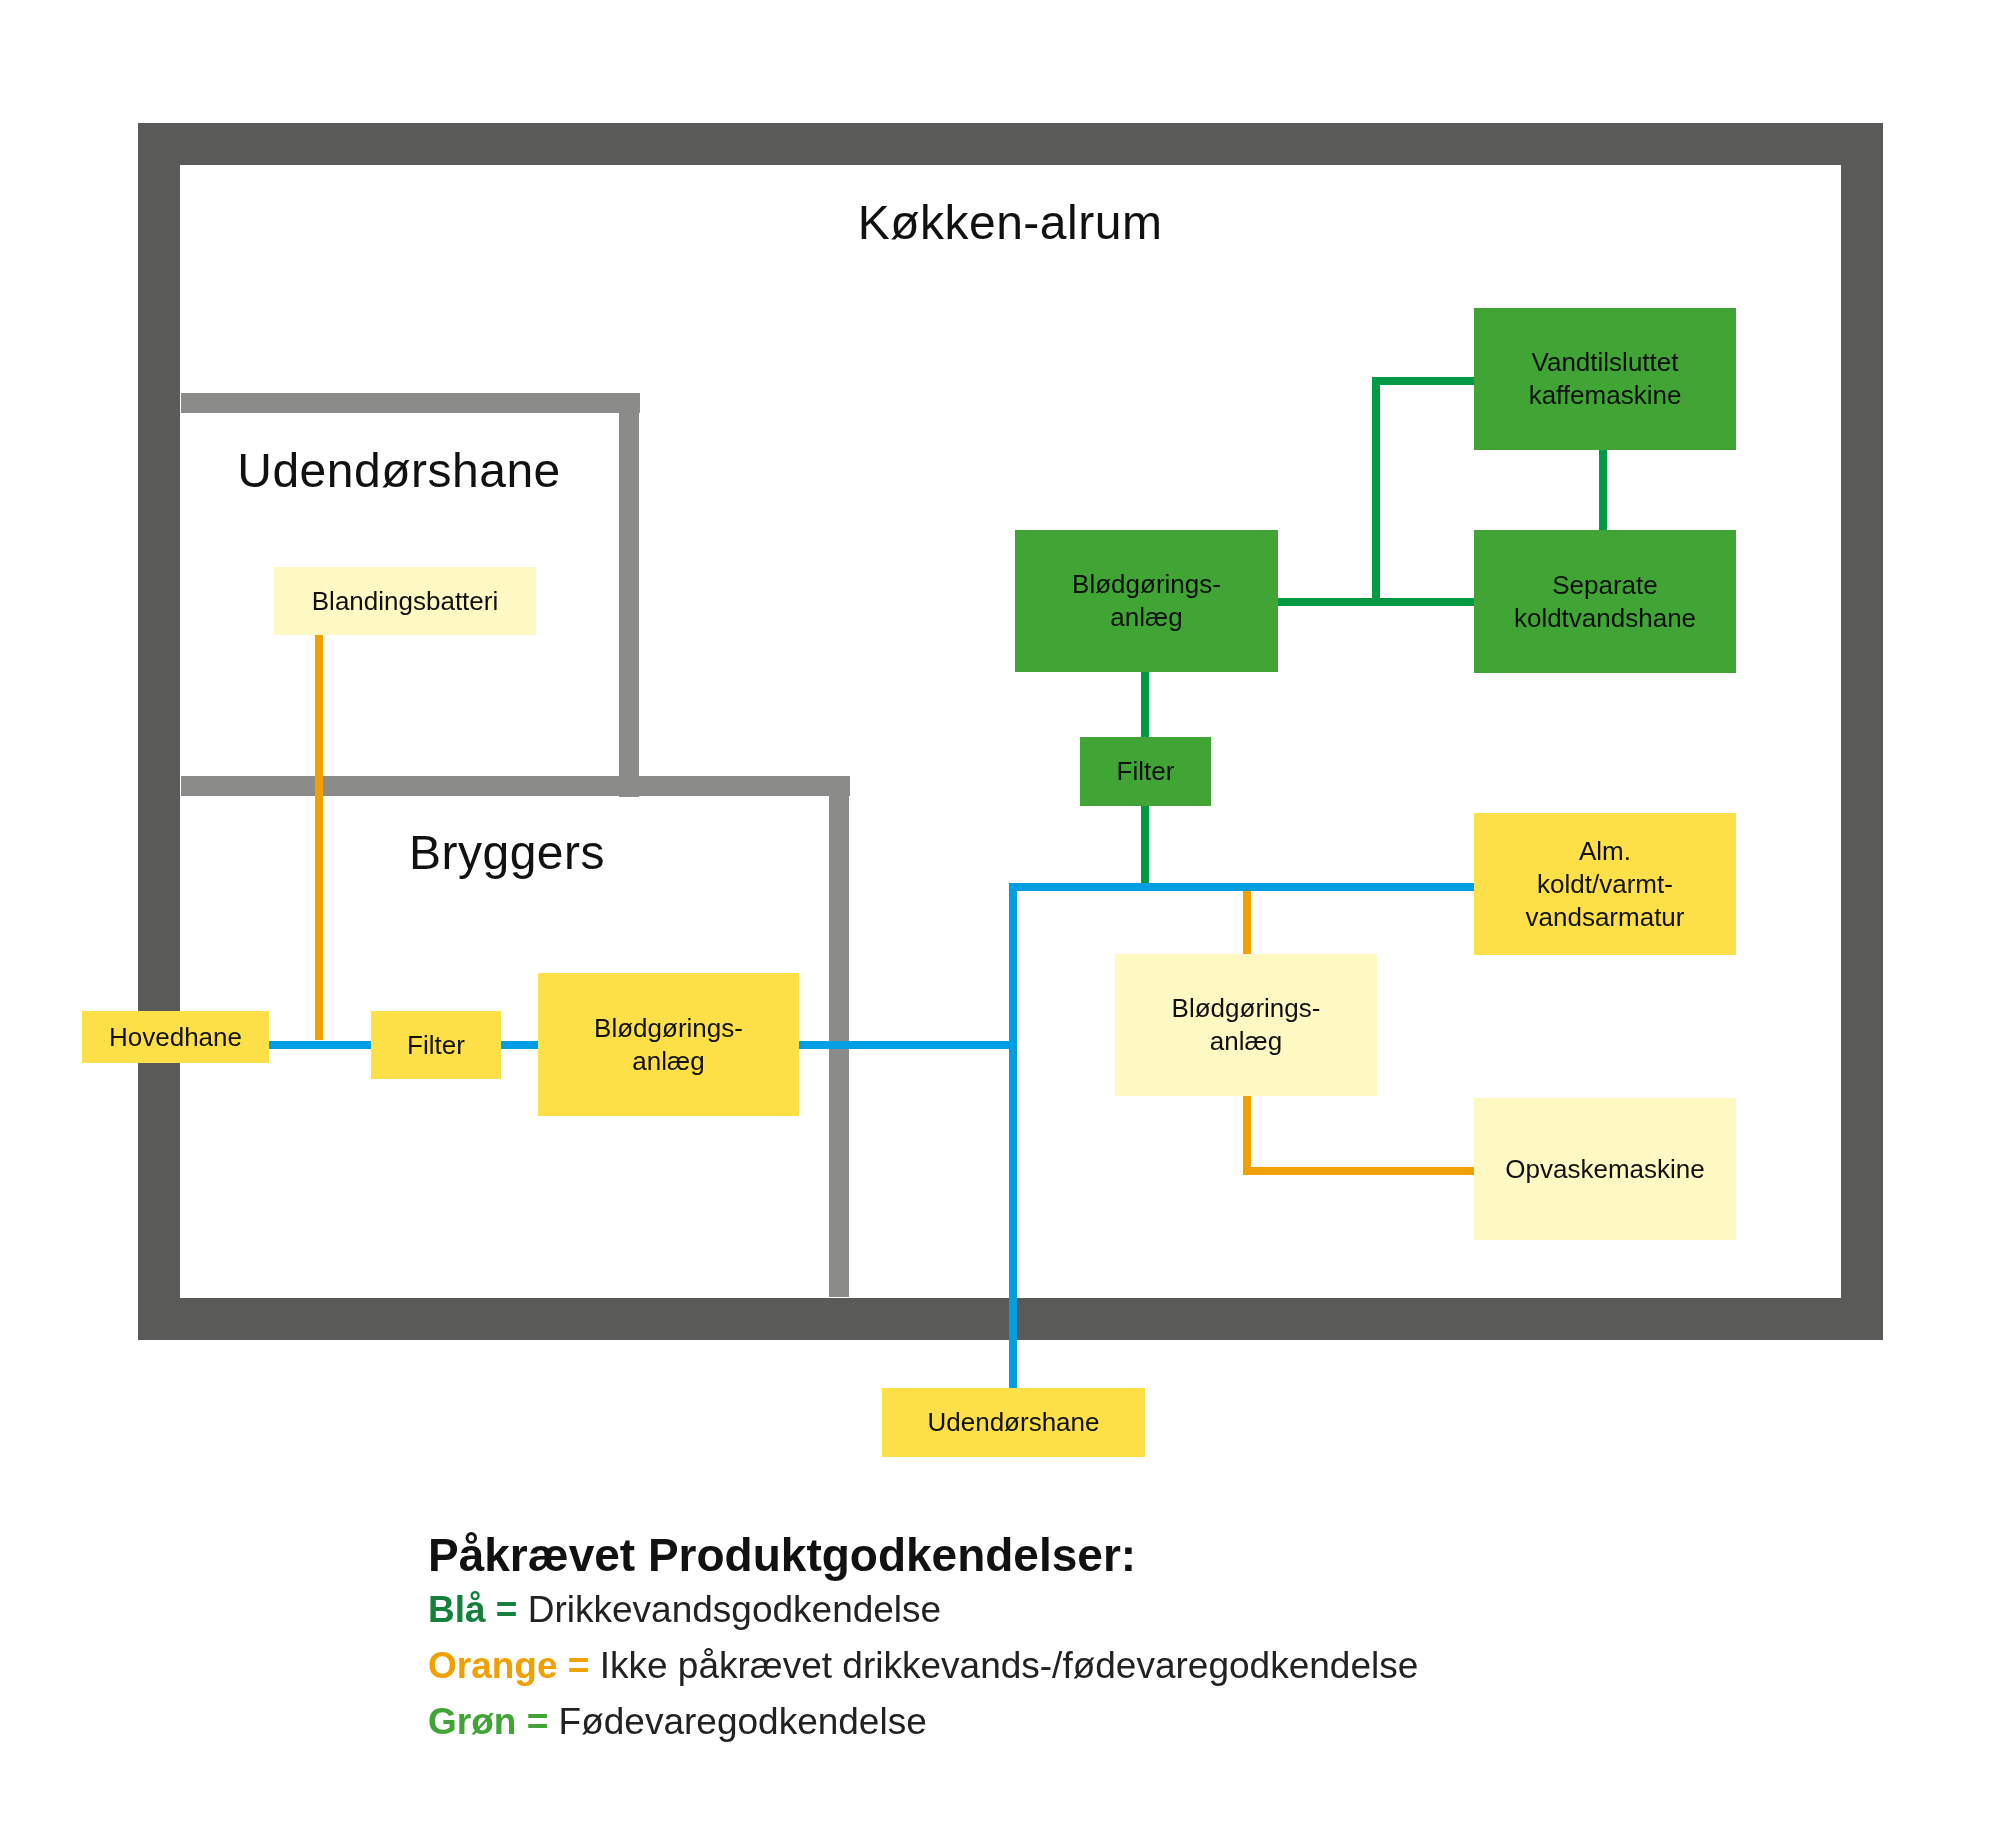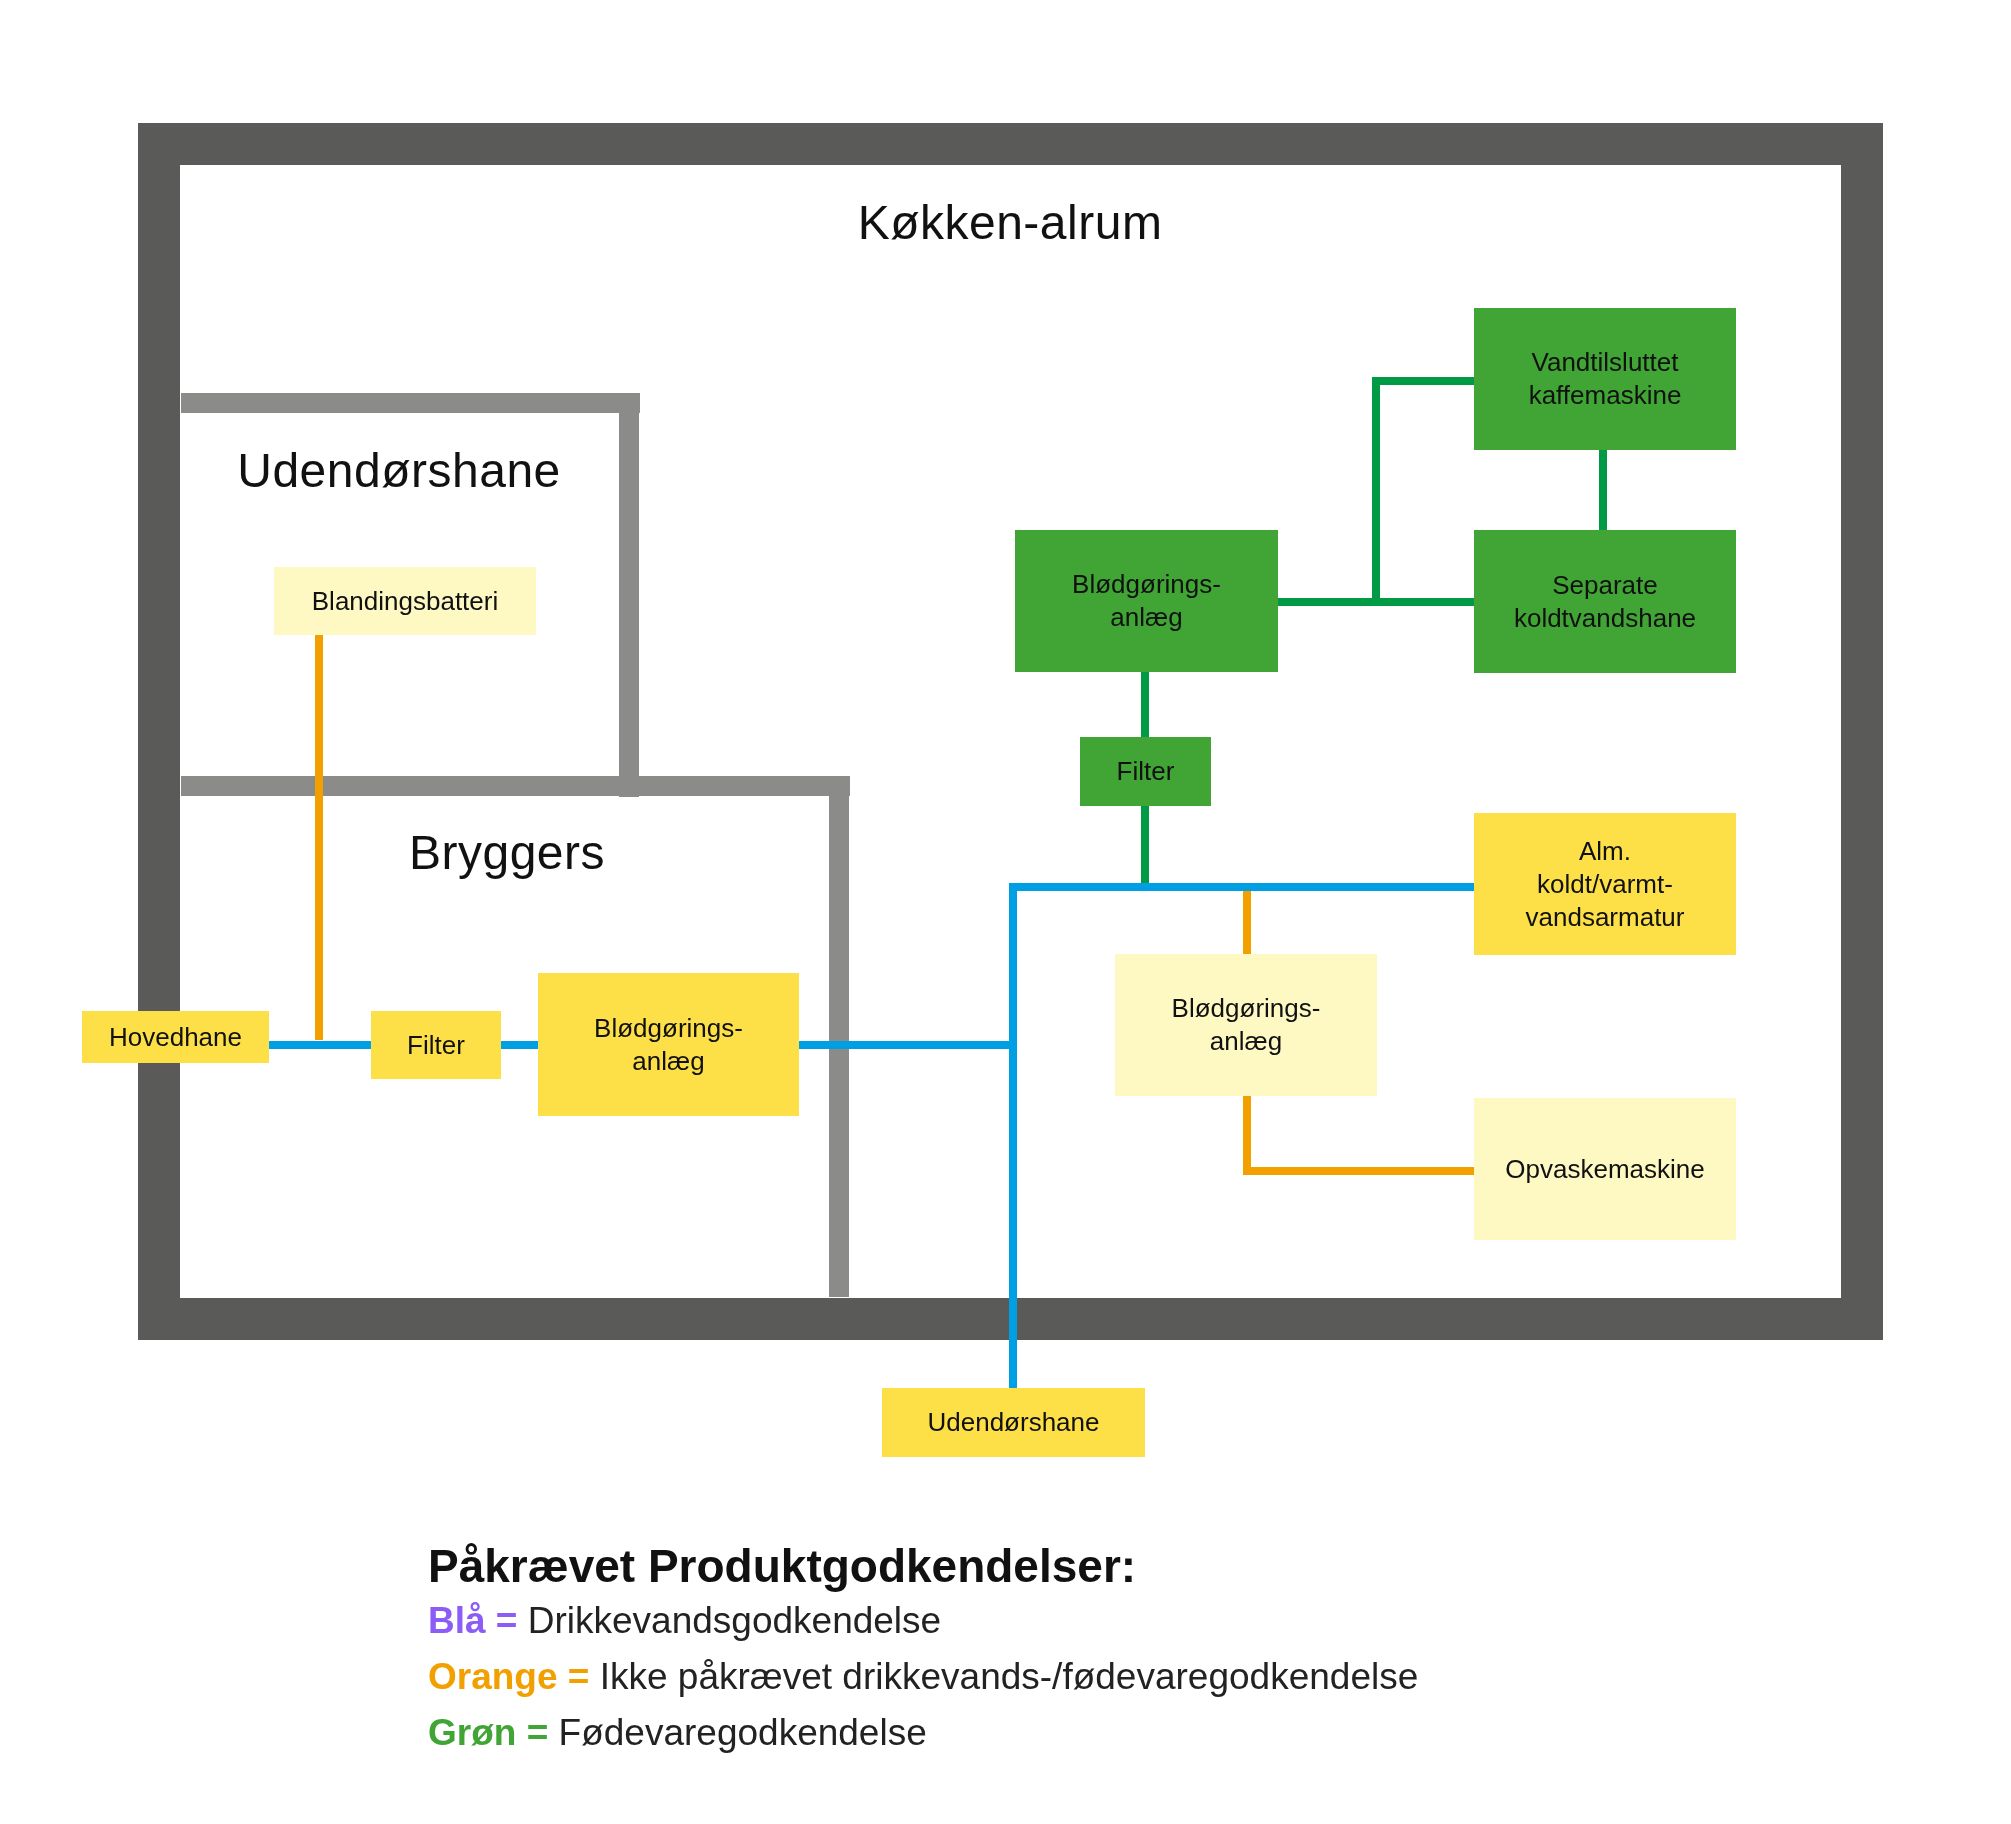--- a/index.html
+++ b/index.html
@@ -8,21 +8,21 @@
   .wall { position:absolute; background:#8b8b89; }
   .pipe { position:absolute; }
   .pipe.blue { background:#009fe3; }
   .pipe.green { background:#009a44; }
   .pipe.orange { background:#f29f00; }
   .node { position:absolute; display:flex; align-items:center; justify-content:center; text-align:center; font-size:26px; line-height:33px; color:#111; box-sizing:border-box; padding:0 7px; white-space:pre-line; }
   .node.blue { background:#fde047; }
   .node.green { background:#40a535; }
   .node.orange { background:#fef9c3; }
   .room-label { position:absolute; font-size:48px; font-weight:normal; color:#111; white-space:nowrap; transform:translateX(-50%); letter-spacing:0.5px; }
-  .legend { position:absolute; left:428px; top:1528px;margin-top:11px; }
+  .legend { position:absolute; left:428px; top:1528px; }
   .legend-title { font-size:46px; font-weight:bold; color:#111; line-height:54px; white-space:nowrap; }
   .legend-row { font-size:37px; line-height:56px; white-space:nowrap; }
   .legend-key { font-weight:bold; }
   .legend-desc { color:#222; }
 </style>
 </head>
 <body>
 
 <div class="wall-outer"></div>
 
@@ -67,21 +67,21 @@
 koldt/varmt-
 vandsarmatur</div>
 <div class="node orange" style="left:1115px; top:954px; width:262px; height:142px;">Blødgørings-
 anlæg</div>
 <div class="node orange" style="left:1474px; top:1098px; width:262px; height:142px;">Opvaskemaskine</div>
 <div class="node blue" style="left:882px; top:1388px; width:263px; height:69px;">Udendørshane</div>
 
 <div class="legend">
   <div class="legend-title">Påkrævet Produktgodkendelser:</div>
   <div class="legend-row">
-    <span class="legend-key" style="color:#8b5cf6;">Blå =</span>
+    <span class="legend-key" style="color:#15803d;">Blå =</span>
     <span class="legend-desc">Drikkevandsgodkendelse</span>
   </div>
   <div class="legend-row">
     <span class="legend-key" style="color:#f29f00;">Orange =</span>
     <span class="legend-desc">Ikke påkrævet drikkevands-/fødevaregodkendelse</span>
   </div>
   <div class="legend-row">
     <span class="legend-key" style="color:#40a535;">Grøn =</span>
     <span class="legend-desc">Fødevaregodkendelse</span>
   </div>

